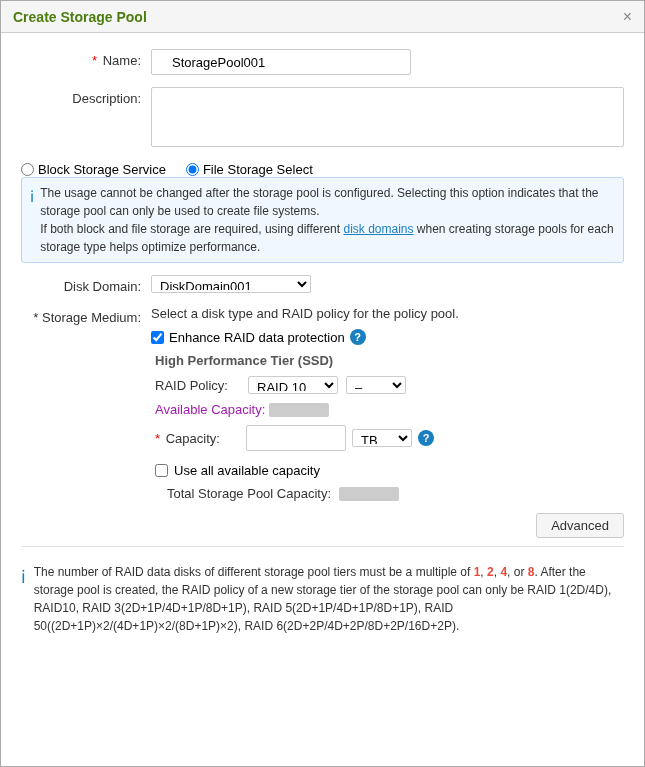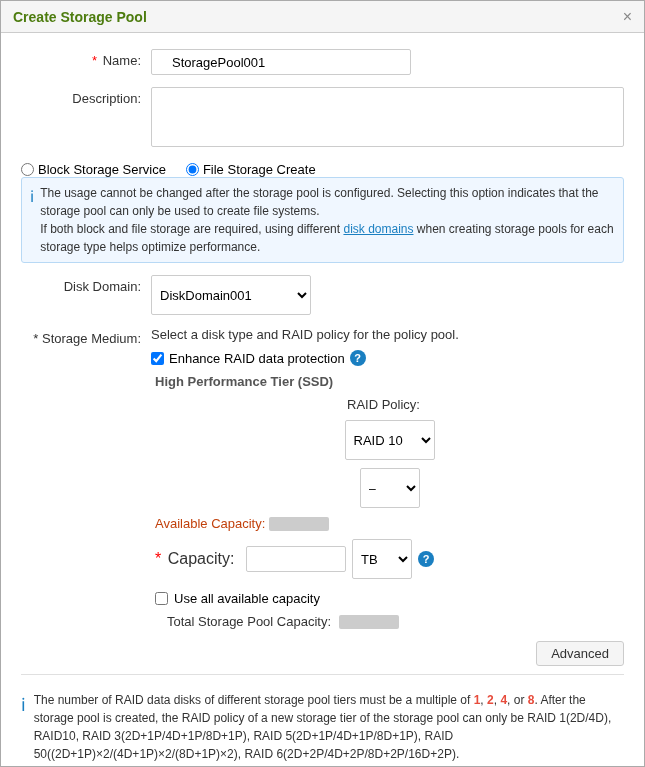--- a/index.html
+++ b/index.html
@@ -116,21 +116,21 @@
       margin-top: 1px;
     }
     .info-text a, .info-text .link-text {
       color: #1a7fc1;
       text-decoration: underline;
     }
     select {
       border: 1px solid #ccc;
       padding: 2px 4px;
       font-size: 13px;
-      height: 40px;
+      height: 18px;
       border-radius: 2px;
       background: #fff;
     }
     .disk-domain-select { width: 160px; }
     .storage-medium-row {
       display: flex;
       flex-direction: column;
       gap: 8px;
     }
     .storage-hint {
@@ -159,45 +159,44 @@
       color: #555;
       font-size: 13px;
       font-weight: bold;
       margin-left: 4px;
     }
     .raid-row {
       display: flex;
       align-items: center;
       gap: 8px;
       margin-left: 4px;
-      flex-direction: column;
     }
     .raid-label {
       color: #333;
       font-size: 13px;
       width: 85px;
     }
     .raid-select { width: 90px; }
     .dash-select { width: 60px; }
     .available-capacity-row {
       display: flex;
       align-items: center;
       margin-left: 4px;
-      color: #c2410c;
+      color: #a21caf;
       font-size: 13px;
     }
     .capacity-row {
       display: flex;
       align-items: center;
       gap: 6px;
       margin-left: 4px;
     }
     .capacity-label {
       color: #333;
-      font-size: 16px;
+      font-size: 13px;
       width: 85px;
     }
     .capacity-input { width: 100px; }
     .capacity-unit-select { width: 60px; }
     .use-all-row {
       display: flex;
       align-items: center;
       gap: 6px;
       margin-left: 4px;
       margin-top: 4px;
@@ -310,21 +309,21 @@
 
     <div class="form-row">
       <div class="form-content">
         <div class="radio-group">
           <label class="radio-label">
             <input type="radio" name="usage" style="">
             <span>Block Storage Service</span>
           </label>
           <label class="radio-label">
             <input type="radio" name="usage" checked="" style="">
-            <span>File Storage Create</span>
+            <span>File Storage Select</span>
           </label>
         </div>
         <div class="info-box">
           <span class="info-icon">ℹ</span>
           <div class="info-text">
             <span>The usage cannot be changed after the storage pool is configured. Selecting this option indicates that the storage pool can only be used to create file systems.</span><br>
             <span>If both block and file storage are required, using different <span class="link-text">disk domains</span> when creating storage pools for each storage type helps optimize performance.</span>
           </div>
         </div>
       </div>

